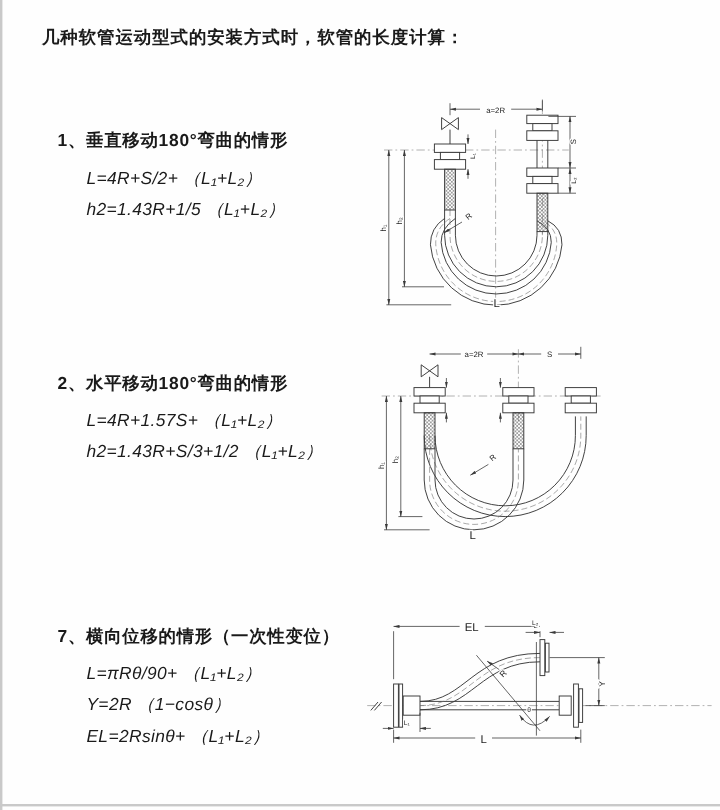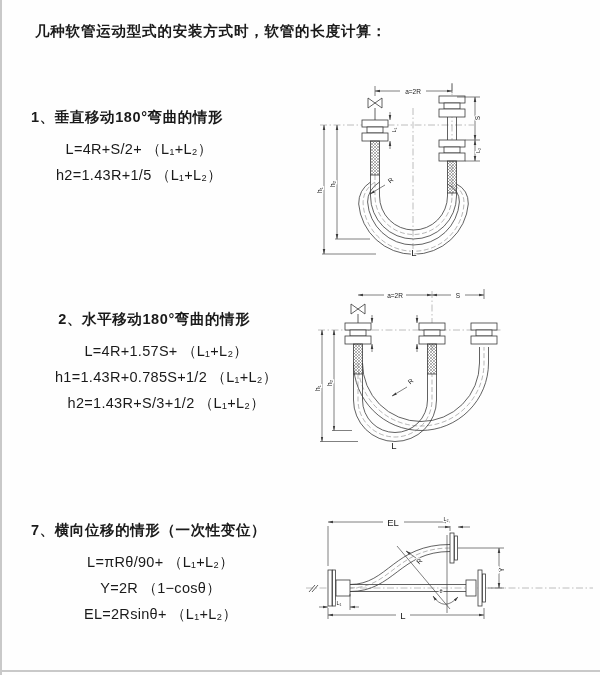--- a/index.html
+++ b/index.html
@@ -4,24 +4,24 @@
 <style>
   html,body{margin:0;padding:0;}
   body{
     width:600px;height:675px;position:relative;overflow:hidden;
     background:#fefefe;color:#1a1a1a;
     font-family:"Liberation Sans","DejaVu Sans",sans-serif;
   }
   .scan-edge-left{position:absolute;left:0;top:0;width:2px;height:675px;background:#c9c9c9;}
   .scan-edge-bottom{position:absolute;left:0;top:670px;width:600px;height:2px;background:#c9c9c9;}
   .title{position:absolute;left:35px;top:22px;font-size:14.5px;font-weight:bold;letter-spacing:0.8px;text-align:right;}
-  .section{position:absolute;left:31px;text-align:center;}
+  .section{position:absolute;left:48px;}
   #sec1{top:108px;} #sec2{top:310px;} #sec3{top:521px;}
   .section-heading{font-size:14.5px;font-weight:bold;letter-spacing:0.6px;}
-  .formulas{margin:9px 0 0 24px;}
+  .formulas{margin:9px 0 0 24px;font-style:italic;}
   .formula{font-size:14.5px;line-height:26px;letter-spacing:0.3px;white-space:pre;}
   .diagram{position:absolute;}
   #d1{left:312px;top:78px;} #d2{left:308px;top:283px;} #d3{left:298px;top:500px;}
   
   .ln{fill:none;stroke:#3a3a3a;stroke-width:0.8;}
   .part{fill:#ffffff;stroke:#3a3a3a;stroke-width:0.8;}
   .dim{fill:none;stroke:#3a3a3a;stroke-width:0.65;}
   .cl{fill:none;stroke:#8a8a8a;stroke-width:0.55;stroke-dasharray:7 2.5 1.5 2.5;}
   .hcl{fill:none;stroke:#6f6f6f;stroke-width:0.5;stroke-dasharray:5 2.5;}
   .lbl{fill:#222;font-family:"Liberation Sans","DejaVu Sans",sans-serif;font-size:6.5px;
@@ -42,21 +42,20 @@
   <div class="formulas">
     <div class="formula">L=4R+S/2+ （L₁+L₂）</div>
     <div class="formula">h2=1.43R+1/5 （L₁+L₂）</div>
   </div>
 </div>
 
 <div class="section" id="sec2">
   <div class="section-heading">2、水平移动180°弯曲的情形</div>
   <div class="formulas">
     <div class="formula">L=4R+1.57S+ （L₁+L₂）</div>
-    <div class="formula">h1=1.43R+0.785S+1/2 （L₁+L₂）</div>
     <div class="formula">h2=1.43R+S/3+1/2 （L₁+L₂）</div>
   </div>
 </div>
 
 <div class="section" id="sec3">
   <div class="section-heading">7、横向位移的情形（一次性变位）</div>
   <div class="formulas">
     <div class="formula">L=πRθ/90+ （L₁+L₂）</div>
     <div class="formula">Y=2R （1−cosθ）</div>
     <div class="formula">EL=2Rsinθ+ （L₁+L₂）</div>

